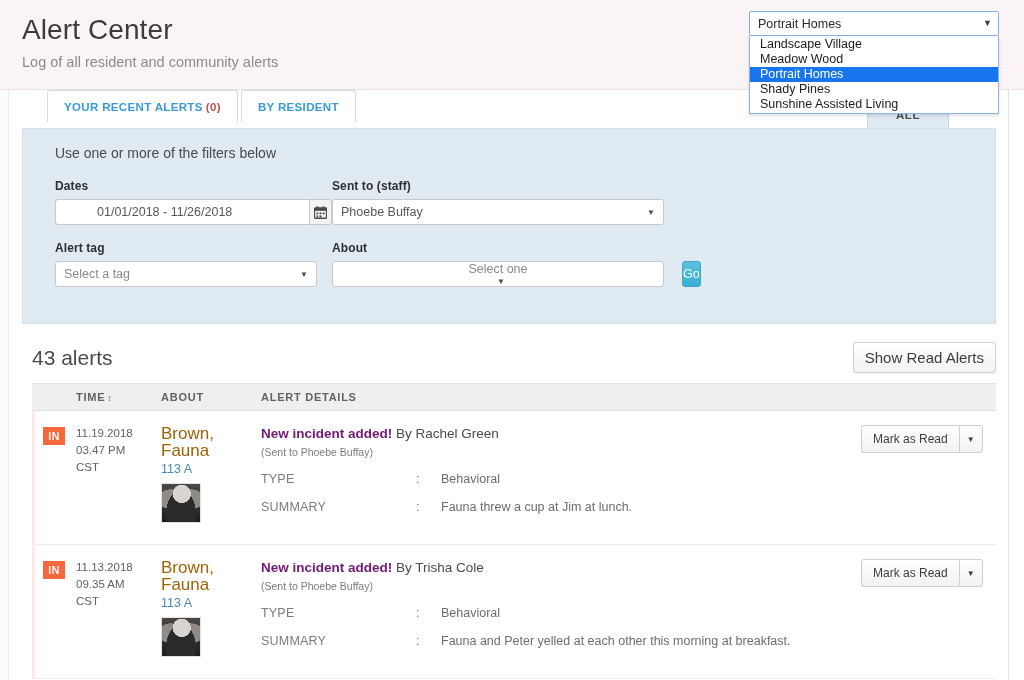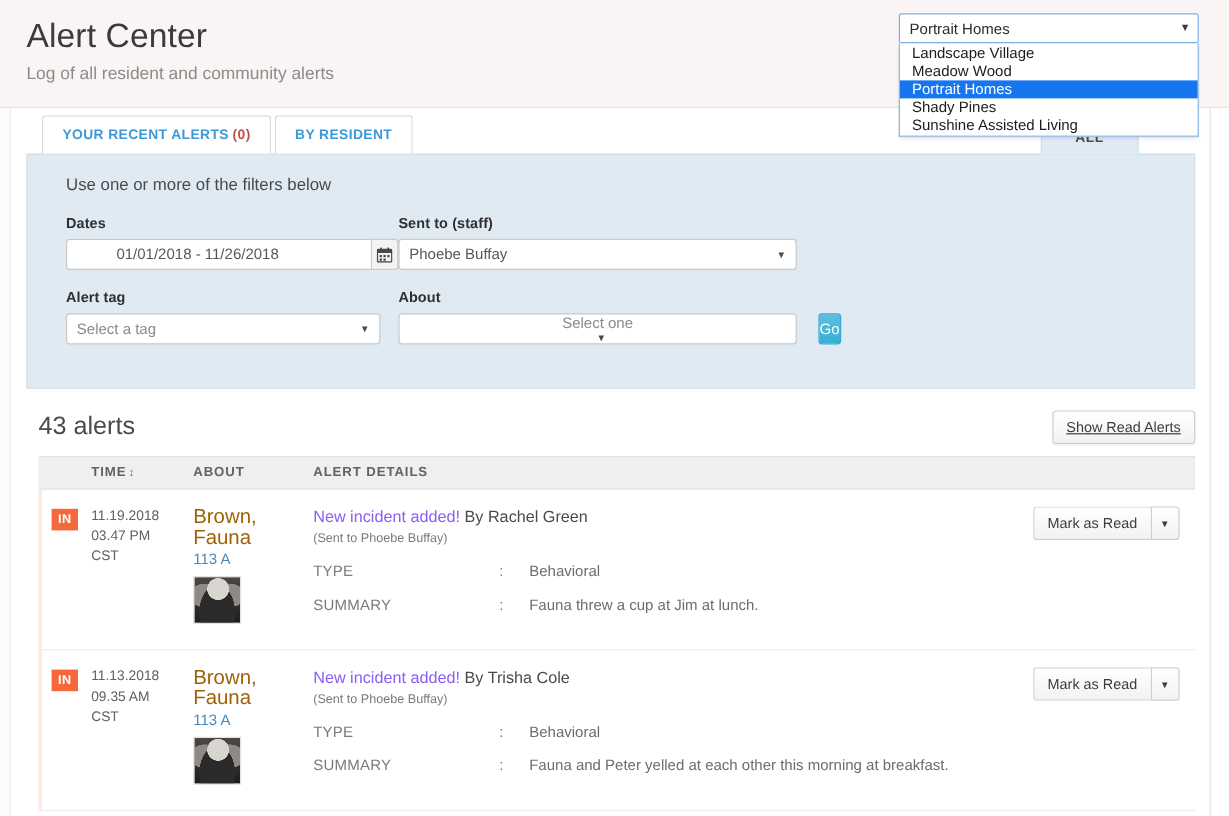--- a/index.html
+++ b/index.html
@@ -96,23 +96,23 @@
   .content {
     position: absolute;
     left: 10px; right: 17px; top: 0; bottom: 0;
     background: #ffffff;
   }
 
   
   .tabs {
     position: relative;
     height: 38px;
-    padding-left: 25px;
+    padding-left: 37px;
     display: flex;
-    align-items: flex-end;
+    align-items: flex-start;
   }
   .tab {
     height: 32px;
     border: 1px solid #ddd7d6;
     border-bottom: none;
     background: #ffffff;
     display: flex;
     align-items: center;
     justify-content: center;
     font-size: 11.5px;
@@ -200,25 +200,24 @@
   
   .count-row {
     display: flex; align-items: center;
     margin: 18px 11px 10px 22px;
   }
   .alert-count { font-size: 21px; color: #4a4a4a; font-weight: 400; flex: 1; }
   .btn-grey {
     border: 1px solid #cfcfcf;
     background: linear-gradient(#ffffff,#f2f2f2);
     border-radius: 3px;
-    font-size: 12px;
+    font-size: 15px;
     color: #3c3c3c;
     padding: 6px 11px;
     box-shadow: 0 1px 1px rgba(0,0,0,.05);
-    text-decoration: underline;
   }
 
   
   .tbl { margin: 0 11px 0 22px; }
   .thead {
     background: #f0efef;
     border-top: 1px solid #e4e2e2;
     border-bottom: 1px solid #e4e2e2;
     height: 28px;
     display: flex; align-items: center;
@@ -260,21 +259,21 @@
       radial-gradient(circle at 52% 26%, #d8d4d0 0 26%, transparent 27%),
       radial-gradient(ellipse at 50% 78%, #2b2b2b 0 55%, transparent 56%),
       radial-gradient(ellipse at 50% 52%, #b9b3ae 0 34%, transparent 35%),
       radial-gradient(ellipse at 23% 40%, #8f8a86 0 30%, transparent 31%),
       radial-gradient(ellipse at 77% 40%, #8f8a86 0 30%, transparent 31%),
       linear-gradient(#4b4845, #1e1d1c);
     border: 1px solid #e2e0e0;
   }
   .c-details { flex: 1; padding-right: 12px; }
   .det-title { font-size: 13.5px; color: #4a4a4a; line-height: 18px; }
-  .det-title b { color: #8b5cf6; font-weight: normal; }
+  .det-title b { color: #701a75; font-weight: bold; }
   .det-sent { font-size: 10.5px; color: #7d7a7a; margin-top: 3px; }
   .kv { display: flex; margin-top: 14px; font-size: 12.5px; color: #7c7a7a; }
   .kv .k { width: 155px; letter-spacing: .2px; }
   .kv .sep { width: 25px; }
   .kv .v { color: #6e6c6c; }
   .c-action { width: 135px; padding-right: 4px; }
   .split-btn { display: flex; }
   .split-main {
     border: 1px solid #cfcfcf;
     background: linear-gradient(#ffffff,#f2f2f2);

